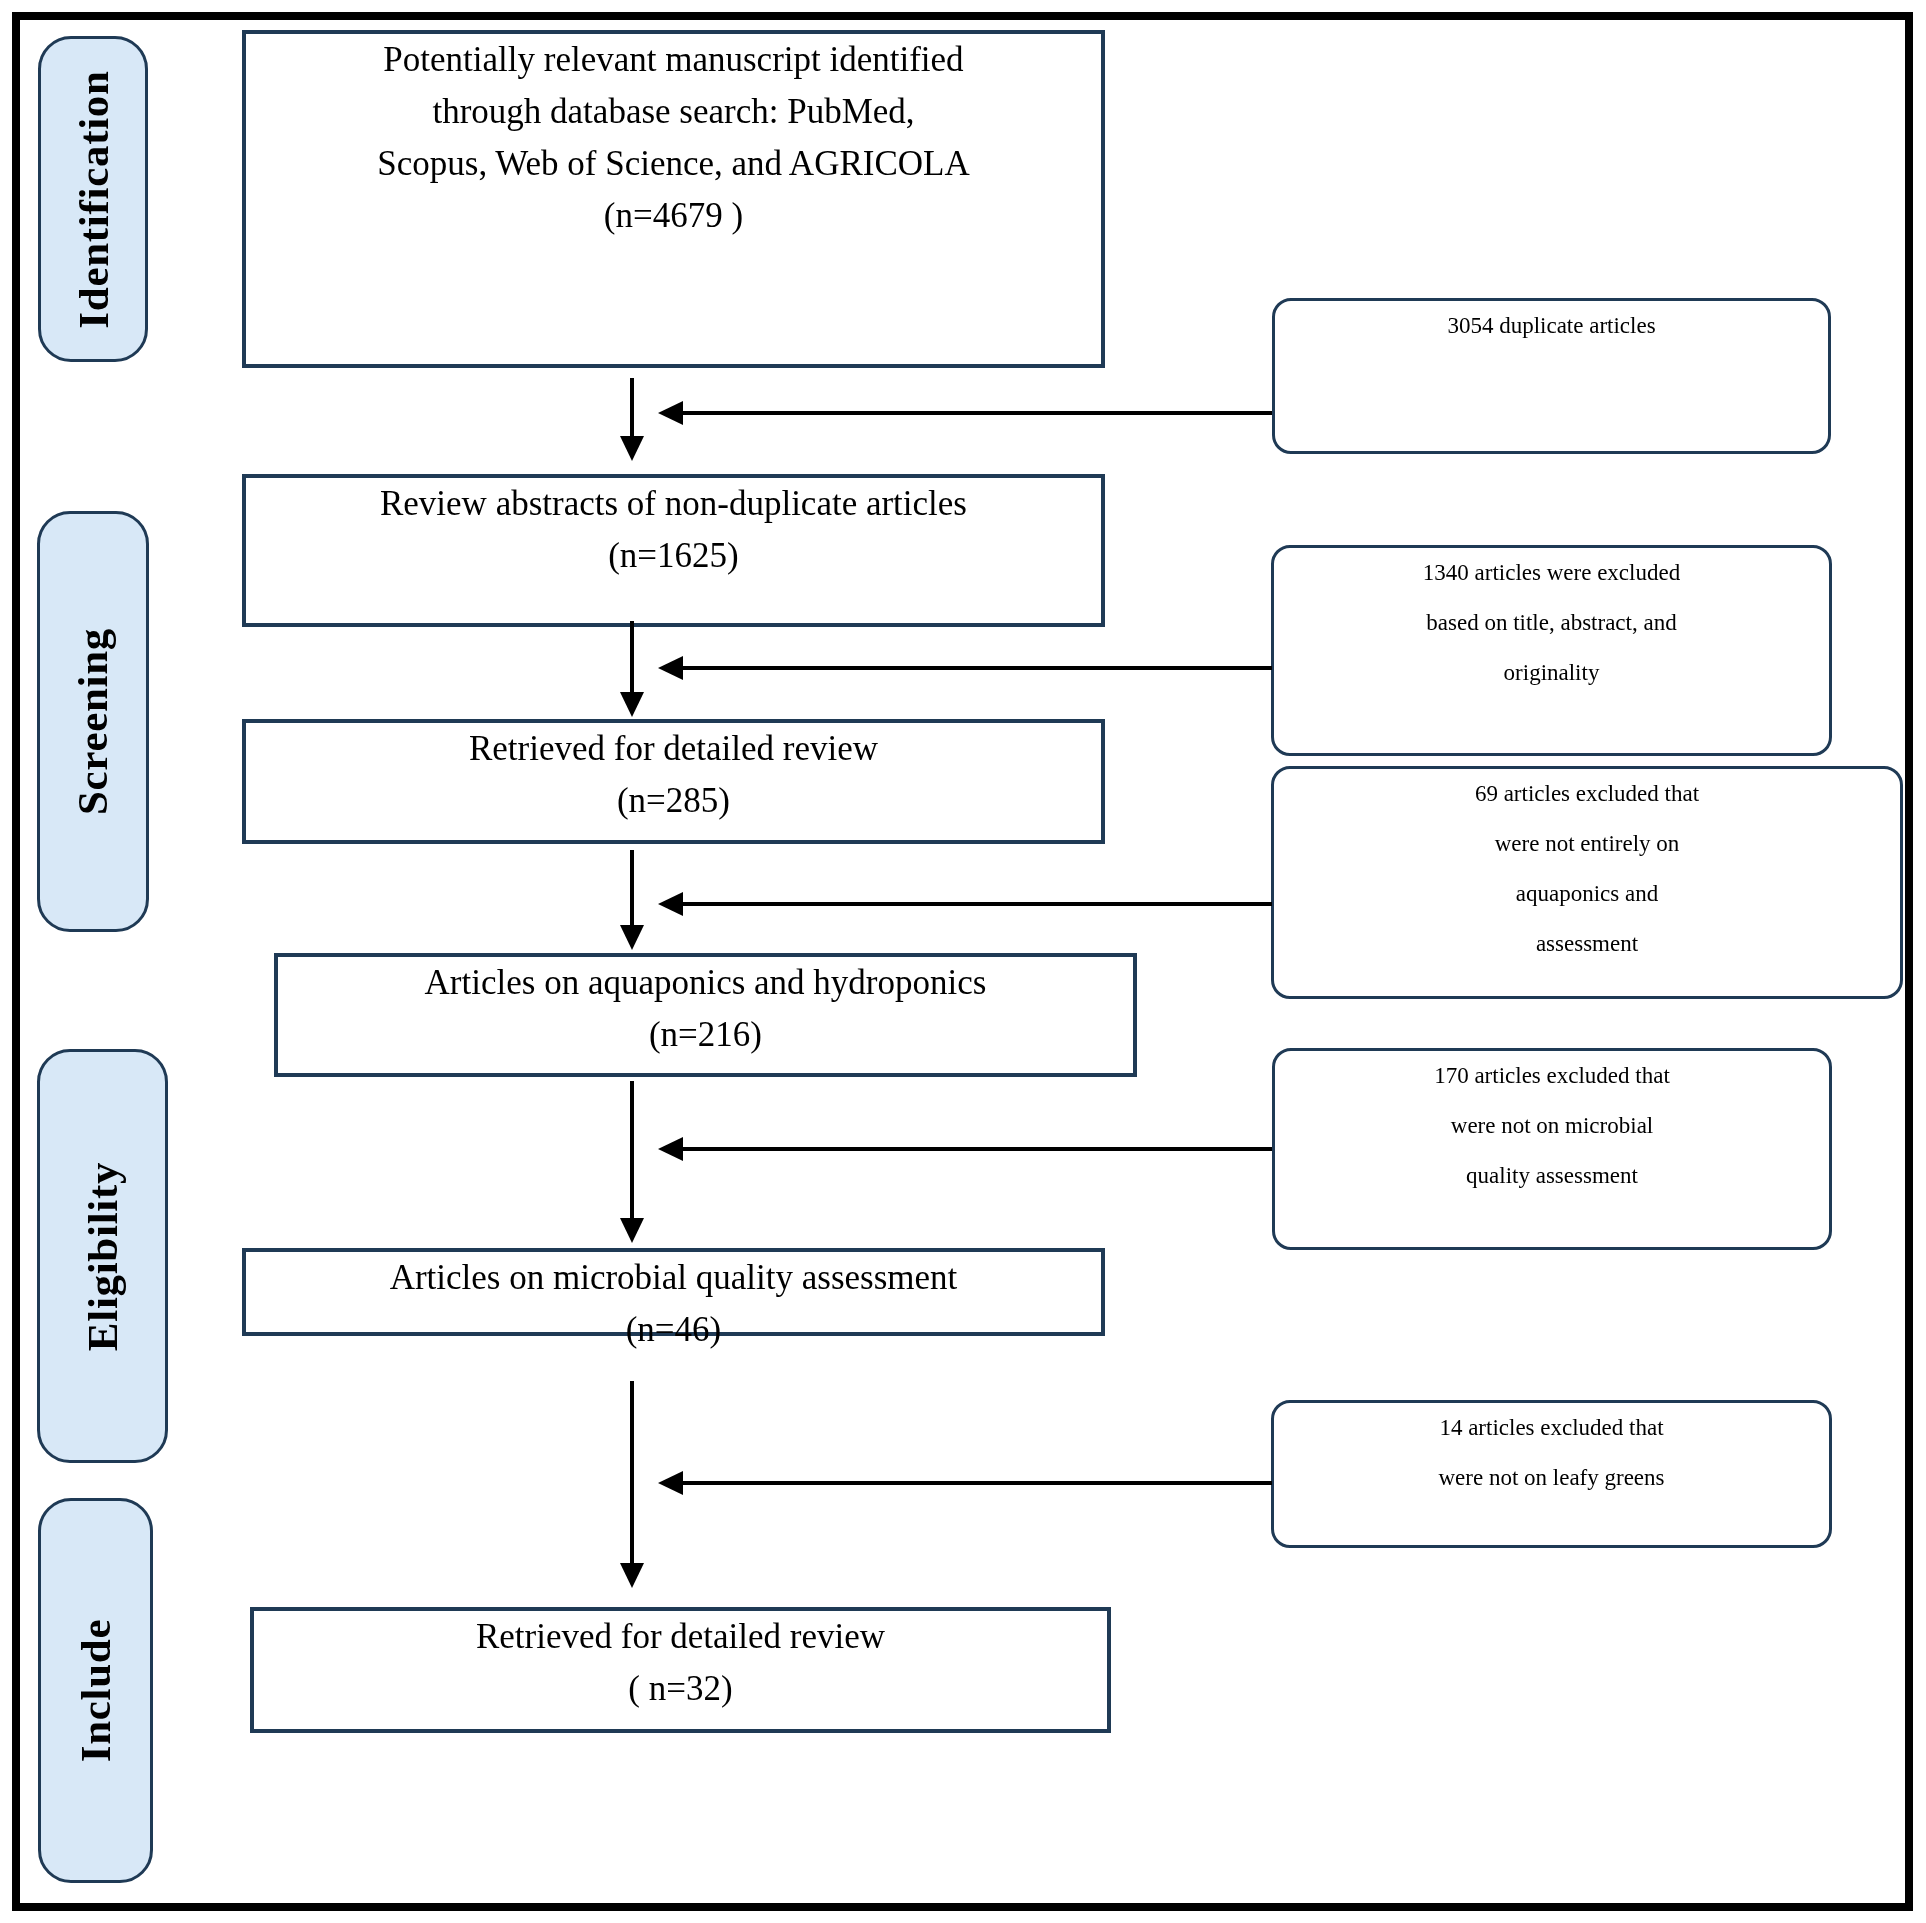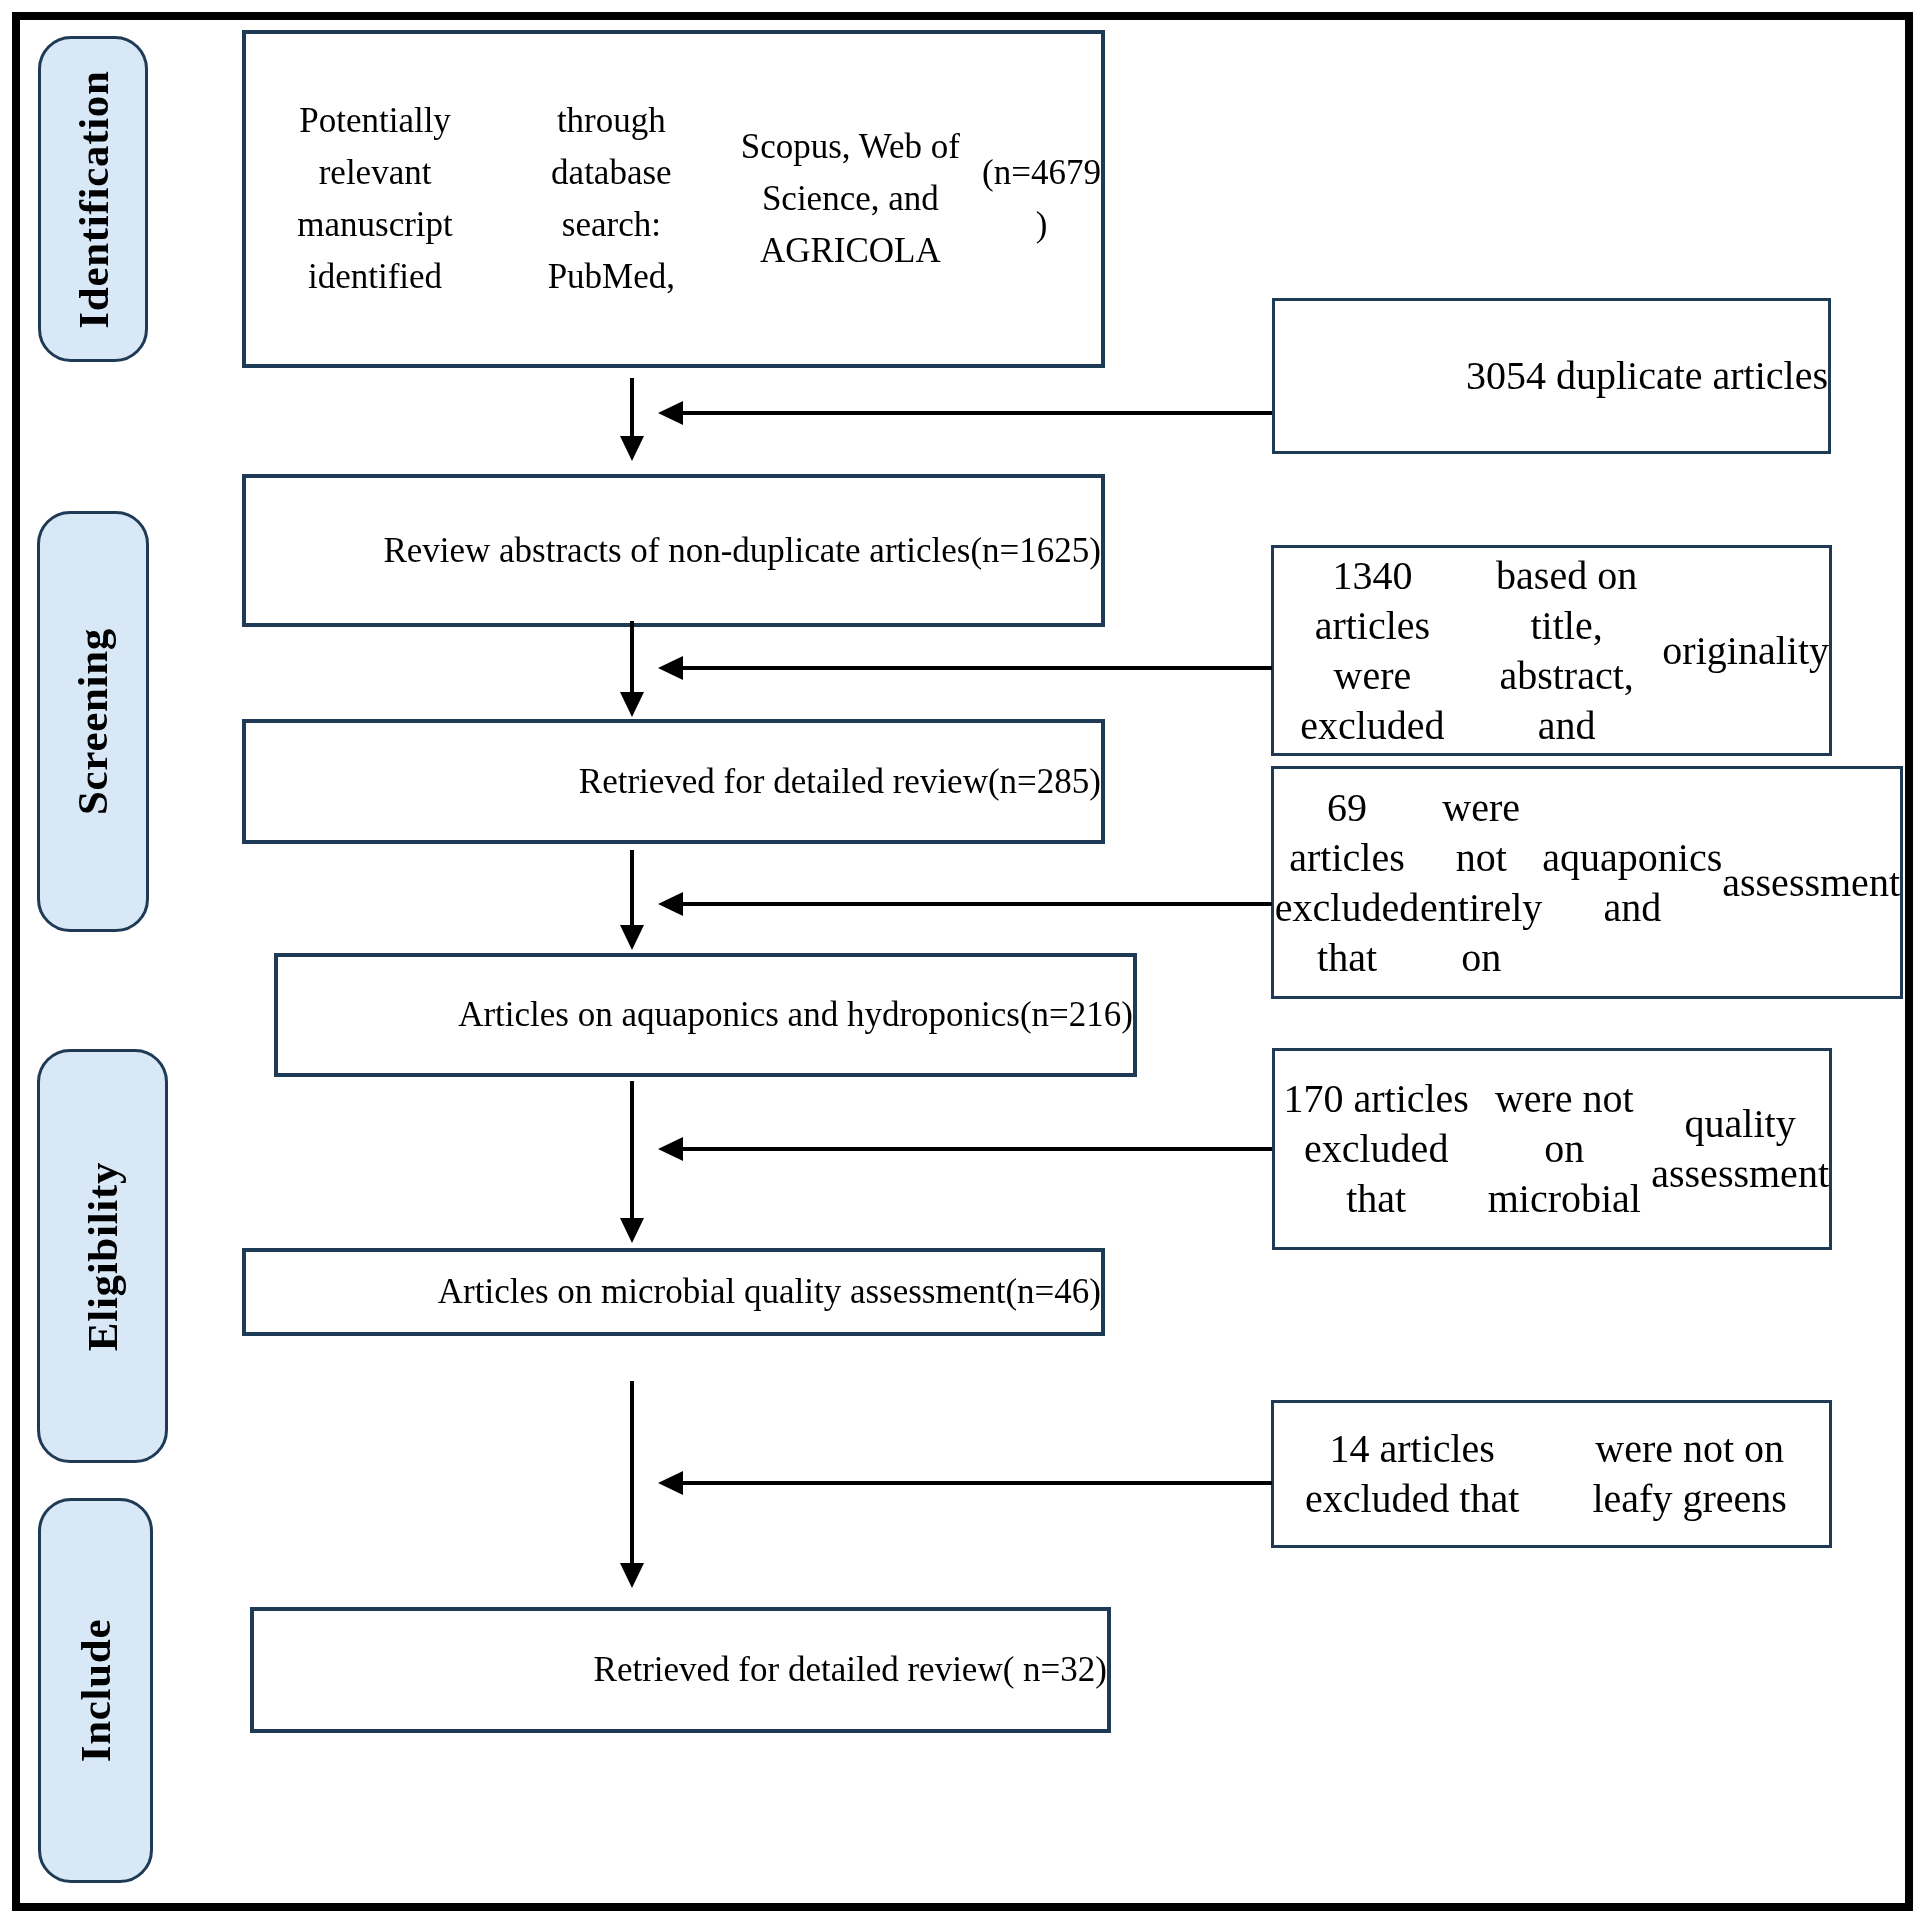--- a/index.html
+++ b/index.html
@@ -16,25 +16,25 @@
     background:#d8e8f7;border:3.5px solid #1f3a55;border-radius:33px;
     display:flex;align-items:center;justify-content:center;overflow:hidden;
   }
   .stage .rot{
     transform:rotate(-90deg);white-space:nowrap;
     font-weight:bold;font-size:43px;letter-spacing:0.7px;color:#000;
   }
   .fbox{
     position:absolute;box-sizing:border-box;background:#fff;
     border:4.1px solid #1f3a55;
-    display:flex;flex-direction:row;align-items:center;justify-content:flex-end;
+    display:flex;flex-direction:column;align-items:center;justify-content:flex-start;
     text-align:center;
   }
   .fbox.main{font-size:35px;line-height:52px;}
-  .fbox.excl{font-size:40px;line-height:50px;border-width:3.5px;}
+  .fbox.excl{font-size:23px;line-height:50px;border-width:3.5px;border-radius:19px;}
   .varrow{position:absolute;width:4.1px;background:#000;}
   .varrow::after{
     content:"";position:absolute;bottom:-23.5px;left:-10.4px;
     border:12.4px solid transparent;border-bottom:none;border-top:25px solid #000;
   }
   .harrow{position:absolute;height:4.1px;background:#000;}
   .harrow::before{
     content:"";position:absolute;left:-25px;top:-10.4px;
     border:12.4px solid transparent;border-left:none;border-right:25px solid #000;
   }

